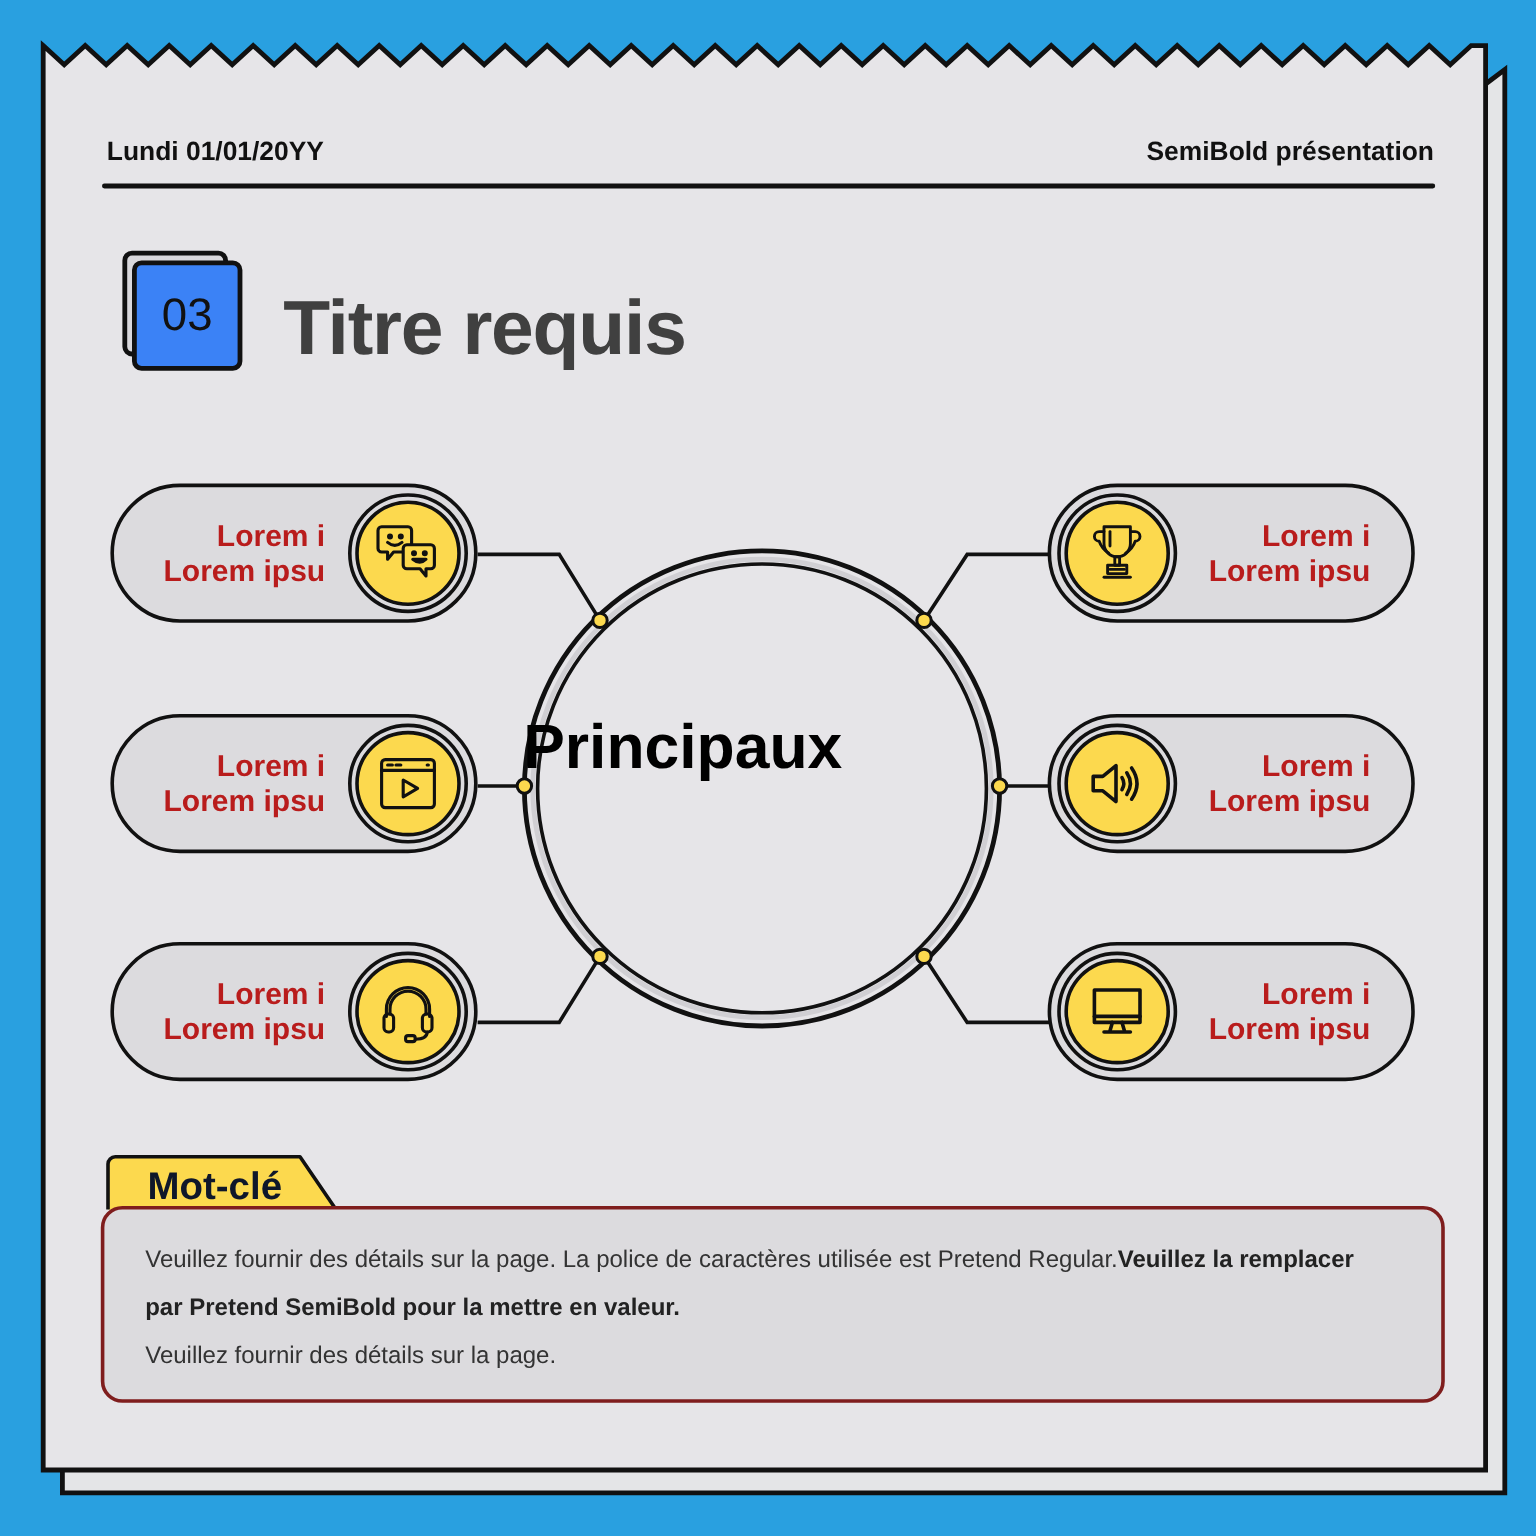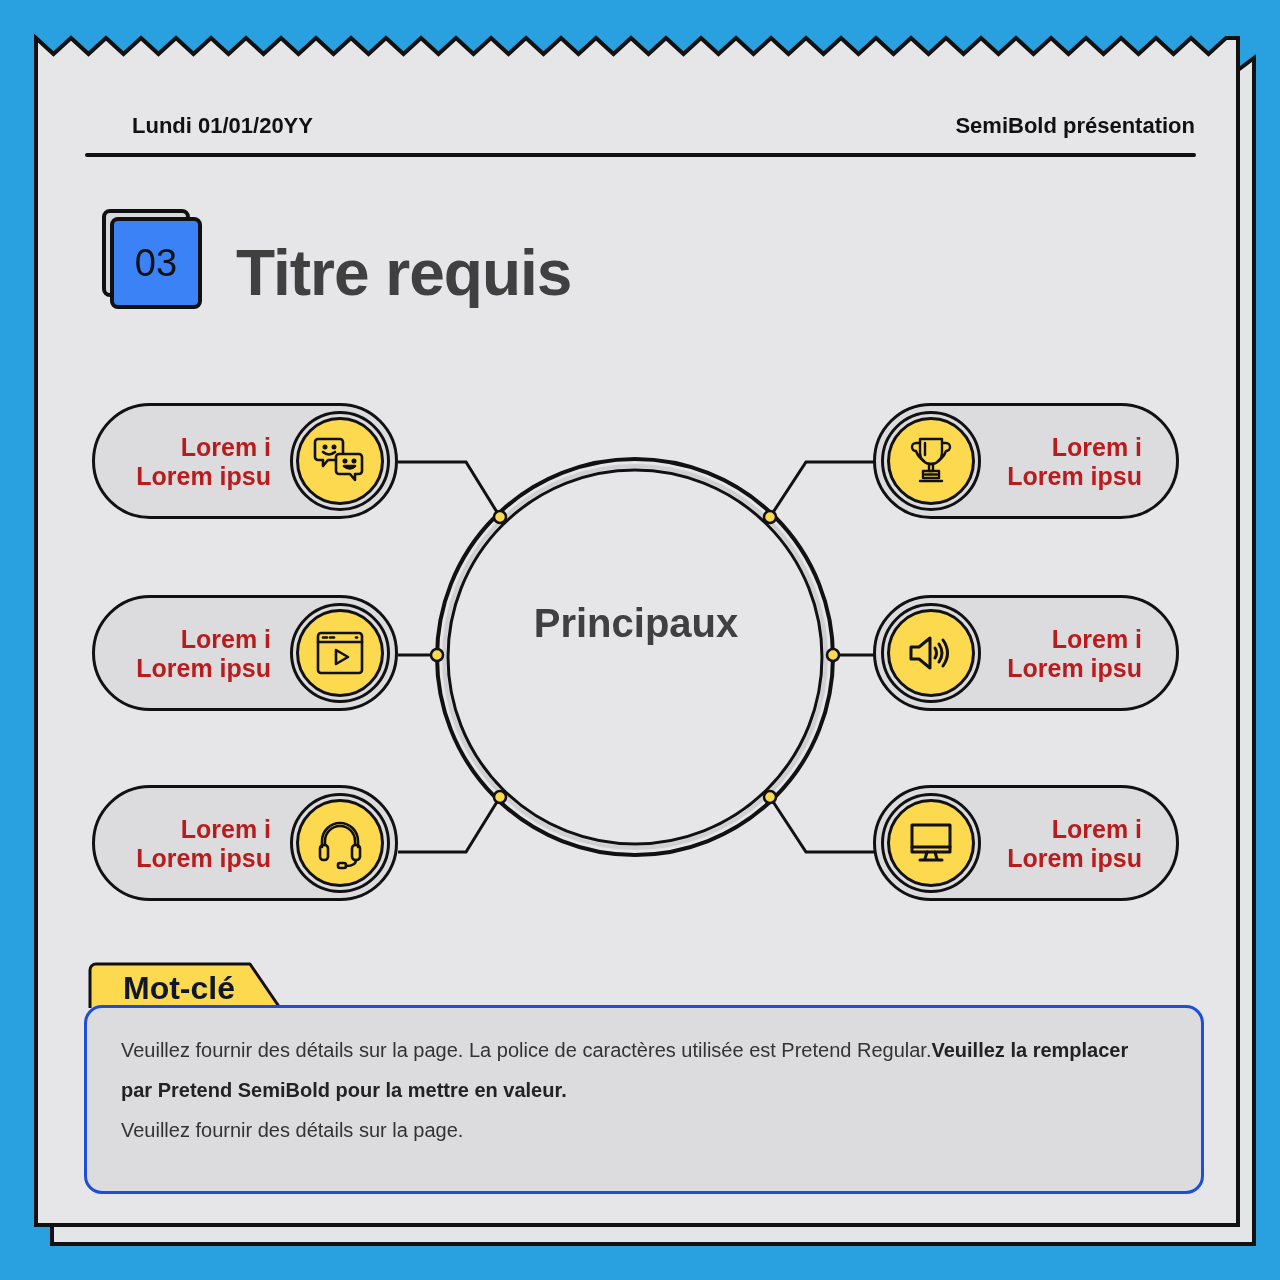--- a/index.html
+++ b/index.html
@@ -1,36 +1,36 @@
 <!DOCTYPE html>
 <html><head>
 <meta charset="utf-8">
 <style>
   html, body { margin:0; padding:0; }
   body { width:1280px; height:1280px; background:#29a0e0; position:relative; overflow:hidden; font-family:"Liberation Sans", sans-serif; }
   #paper-svg { position:absolute; left:0; top:0; }
   .header-left, .header-right { position:absolute; top:113px; font-size:22px; font-weight:bold; color:#111; }
-  .header-left { left:89px;margin-left:43px; }
+  .header-left { left:89px; }
   .header-right { right:85px; }
   .header-rule { position:absolute; left:85px; top:153px; width:1111px; height:4px; background:#111; border-radius:2px; }
   .badge-back { position:absolute; left:102px; top:209px; width:88px; height:88px; border:4px solid #111; border-radius:8px; background:#d9d8dc; box-sizing:border-box; }
   .badge-front { position:absolute; left:110px; top:217px; width:92px; height:92px; border:4px solid #111; border-radius:8px; background:#3b82f6; box-sizing:border-box; display:flex; align-items:center; justify-content:center; font-size:38px; color:#111; }
   .page-title { position:absolute; left:236px; top:236px; font-size:64px; font-weight:bold; color:#404040; letter-spacing:-1px; }
   .pill { position:absolute; width:306px; height:116px; border:3px solid #111; border-radius:60px; background:#dcdbde; box-sizing:border-box; }
   .pill .txt { position:absolute; top:27px; font-size:25px; font-weight:bold; line-height:29px; color:#b91c1c; }
   .pill.left .txt { right:124px; text-align:right; }
   .pill.right .txt { right:34px; text-align:right; }
   .pill .ring { position:absolute; top:5px; width:100px; height:100px; border-radius:50%; border:3px solid #111; box-sizing:border-box; background:#dcdbde; }
   .pill.left .ring { right:5px; }
   .pill.right .ring { left:5px; }
   .pill .disc { position:absolute; top:3px; left:3px; width:88px; height:88px; border-radius:50%; border:3px solid #111; background:#fcd94e; box-sizing:border-box; display:flex; align-items:center; justify-content:center; }
-  .center-text { position:absolute; left:436px; top:590px; width:400px; text-align:center; font-size:40px; font-weight:bold; line-height:66px; color:#404040; }
+  .center-text { position:absolute; left:436px; top:590px; width:400px; font-size:52px; font-weight:bold; line-height:66px; color:#000000; }
   .tab { position:absolute; left:88px; top:962px; }
   .tab-label { position:absolute; left:123px; top:970px; font-size:32px; font-weight:bold; color:#0f172a; }
-  .desc-box { position:absolute; left:84px; top:1005px; width:1120px; height:189px; border:3px solid #1d4ed8; border-radius:18px; background:#dcdbde; box-sizing:border-box; }
+  .desc-box { position:absolute; left:84px; top:1005px; width:1120px; height:164px; border:3px solid #7f1d1d; border-radius:18px; background:#dcdbde; box-sizing:border-box; }
   .desc-text { position:absolute; left:34px; top:22px; width:1040px; font-size:20px; line-height:40px; color:#333; }
   .desc-text b { color:#222; }
 </style>
 </head>
 <body>
 
 <svg id="paper-svg" width="1280" height="1280">
 
   <path d="M52,70 L1238,70 L1254,58 L1254,1244 L52,1244 Z" fill="#e4e5e7" stroke="#111" stroke-width="4"></path>
 

